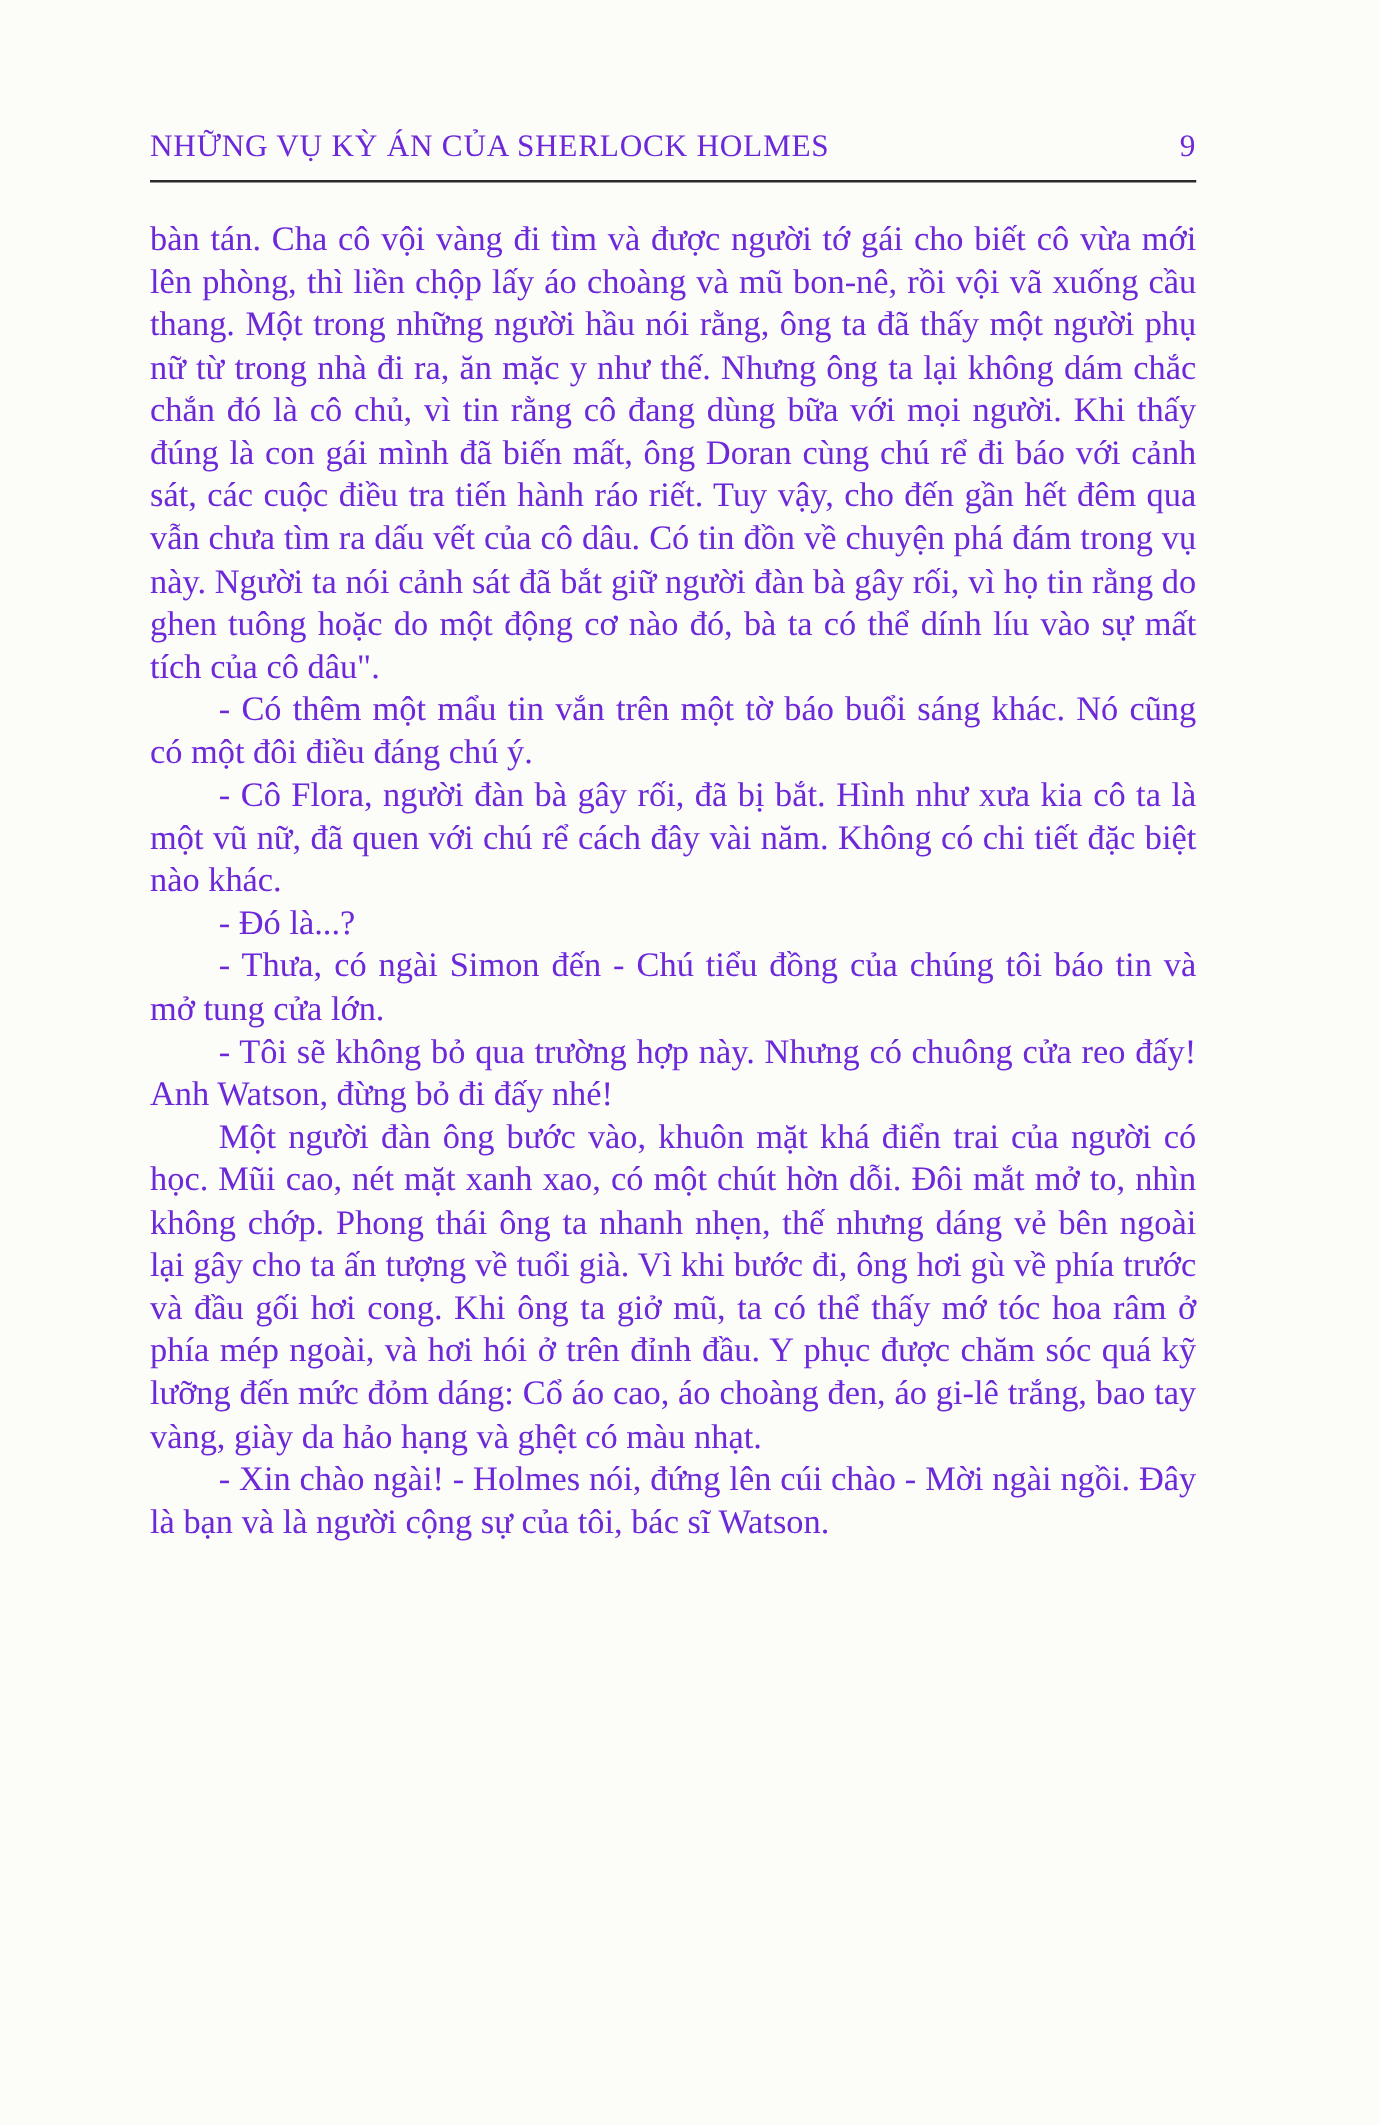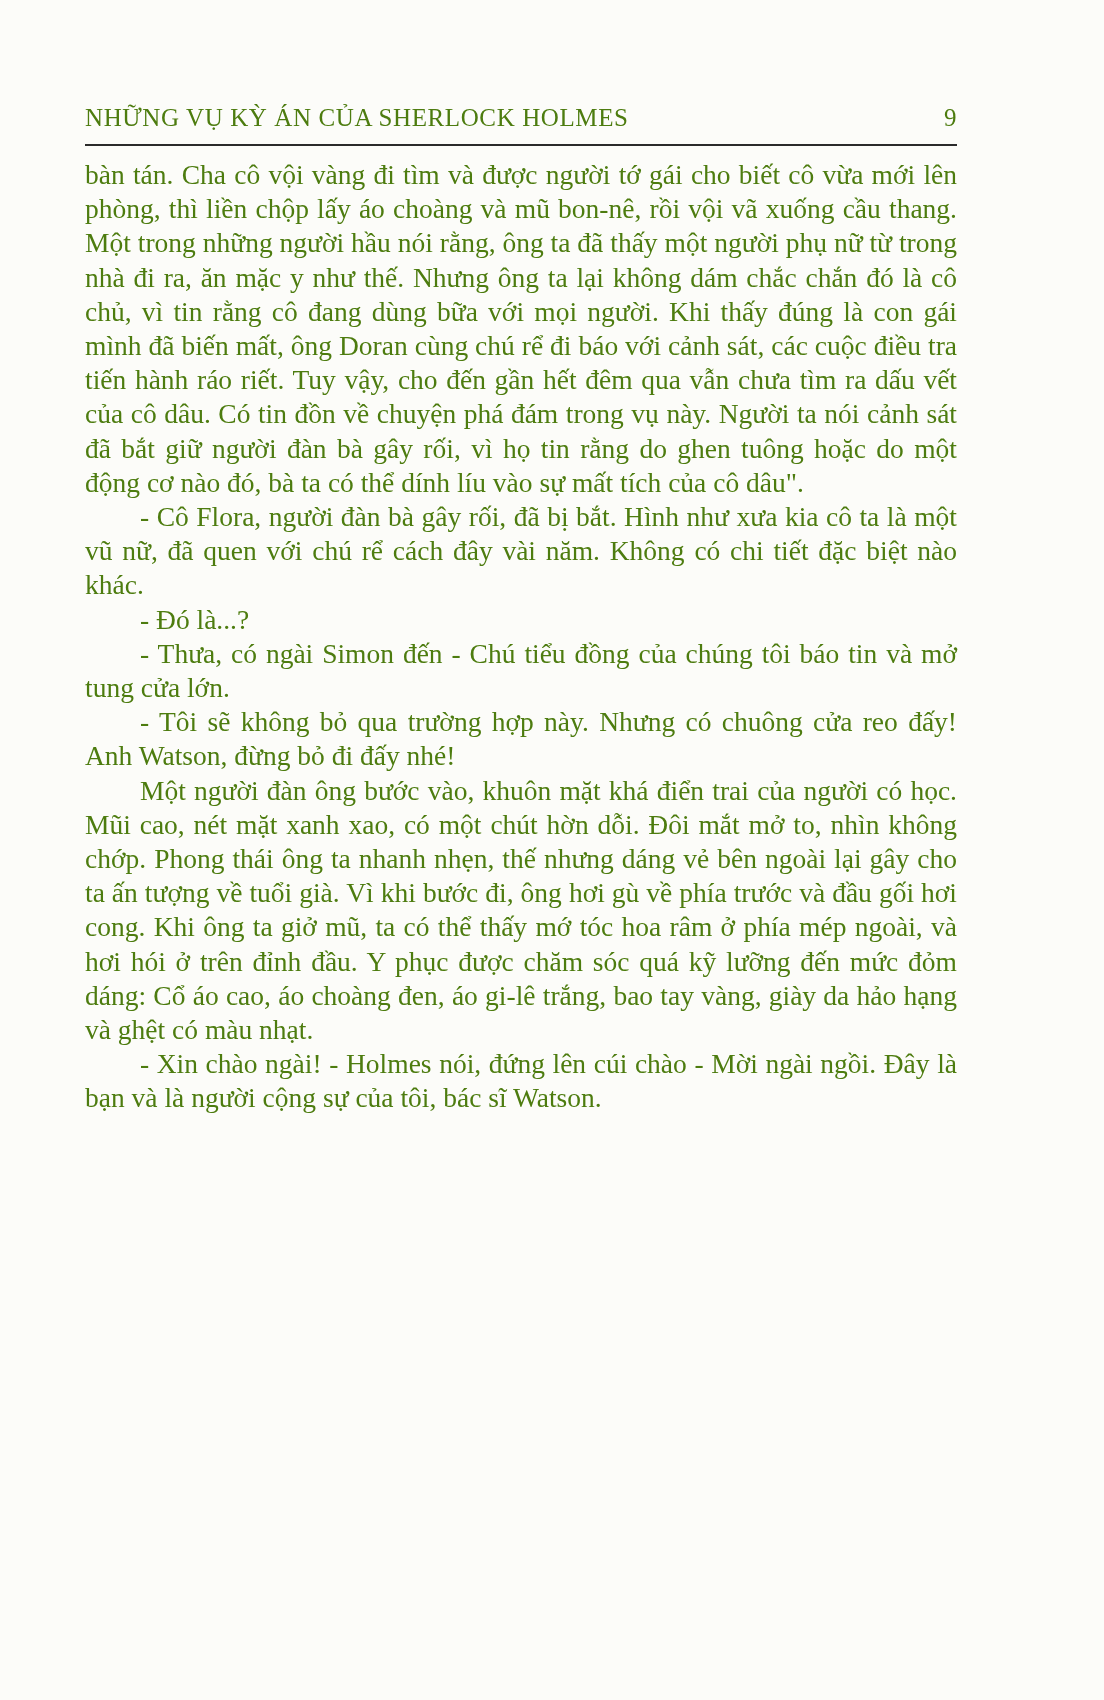--- a/index.html
+++ b/index.html
@@ -9,36 +9,36 @@
   body {
     width: 1104px;
     height: 1700px;
     background: #fcfcf9;
     overflow: hidden;
   }
   .page {
     box-sizing: border-box;
     width: 1104px;
     height: 1700px;
-    padding: 104px 147px 60px 85px;
+    padding: 104px 147px 60px 120px;
     font-family: "Liberation Serif", "DejaVu Serif", serif;
-    color: #4d7c0f;
+    color: #6d28d9;
   }
   .header {
     display: flex;
     justify-content: space-between;
     align-items: baseline;
     border-bottom: 2px solid #2b2b2b;
     padding-bottom: 12px;
     font-size: 25px;
     letter-spacing: 0.6px;
     white-space: nowrap;
   }
   .body-text {
-    margin-top: 12px;
+    margin-top: 28px;
     font-size: 27.5px;
     line-height: 34.2px;
     text-align: justify;
   }
   .body-text p {
     margin: 0;
     text-indent: 55px;
   }
   .body-text p.continuation {
     text-indent: 0;
@@ -47,20 +47,21 @@
 </head>
 <body>
 
 <div class="page">
   <div class="header">
     <span class="title">NHỮNG VỤ KỲ ÁN CỦA SHERLOCK HOLMES</span>
     <span class="pagenum">9</span>
   </div>
   <div class="body-text">
     <p class="continuation">bàn tán. Cha cô vội vàng đi tìm và được người tớ gái cho biết cô vừa mới lên phòng, thì liền chộp lấy áo choàng và mũ bon-nê, rồi vội vã xuống cầu thang. Một trong những người hầu nói rằng, ông ta đã thấy một người phụ nữ từ trong nhà đi ra, ăn mặc y như thế. Nhưng ông ta lại không dám chắc chắn đó là cô chủ, vì tin rằng cô đang dùng bữa với mọi người. Khi thấy đúng là con gái mình đã biến mất, ông Doran cùng chú rể đi báo với cảnh sát, các cuộc điều tra tiến hành ráo riết. Tuy vậy, cho đến gần hết đêm qua vẫn chưa tìm ra dấu vết của cô dâu. Có tin đồn về chuyện phá đám trong vụ này. Người ta nói cảnh sát đã bắt giữ người đàn bà gây rối, vì họ tin rằng do ghen tuông hoặc do một động cơ nào đó, bà ta có thể dính líu vào sự mất tích của cô dâu".</p>
+    <p>- Có thêm một mẩu tin vắn trên một tờ báo buổi sáng khác. Nó cũng có một đôi điều đáng chú ý.</p>
     <p>- Cô Flora, người đàn bà gây rối, đã bị bắt. Hình như xưa kia cô ta là một vũ nữ, đã quen với chú rể cách đây vài năm. Không có chi tiết đặc biệt nào khác.</p>
     <p>- Đó là...?</p>
     <p>- Thưa, có ngài Simon đến - Chú tiểu đồng của chúng tôi báo tin và mở tung cửa lớn.</p>
     <p>- Tôi sẽ không bỏ qua trường hợp này. Nhưng có chuông cửa reo đấy! Anh Watson, đừng bỏ đi đấy nhé!</p>
     <p>Một người đàn ông bước vào, khuôn mặt khá điển trai của người có học. Mũi cao, nét mặt xanh xao, có một chút hờn dỗi. Đôi mắt mở to, nhìn không chớp. Phong thái ông ta nhanh nhẹn, thế nhưng dáng vẻ bên ngoài lại gây cho ta ấn tượng về tuổi già. Vì khi bước đi, ông hơi gù về phía trước và đầu gối hơi cong. Khi ông ta giở mũ, ta có thể thấy mớ tóc hoa râm ở phía mép ngoài, và hơi hói ở trên đỉnh đầu. Y phục được chăm sóc quá kỹ lưỡng đến mức đỏm dáng: Cổ áo cao, áo choàng đen, áo gi-lê trắng, bao tay vàng, giày da hảo hạng và ghệt có màu nhạt.</p>
     <p>- Xin chào ngài! - Holmes nói, đứng lên cúi chào - Mời ngài ngồi. Đây là bạn và là người cộng sự của tôi, bác sĩ Watson.</p>
   </div>
 </div>
 
 </body></html>

